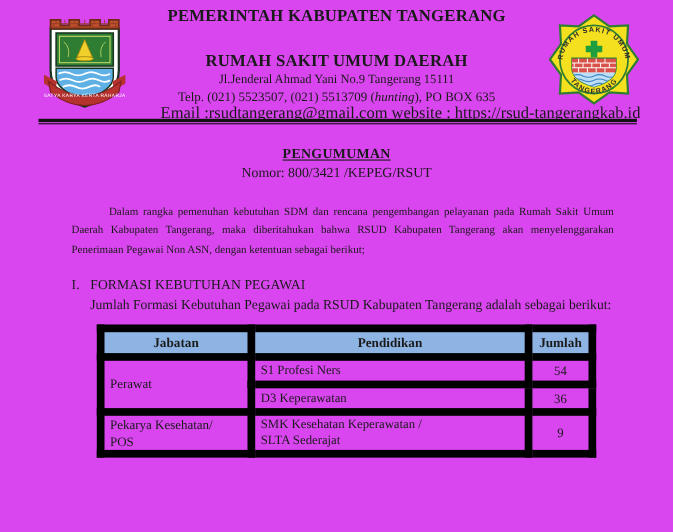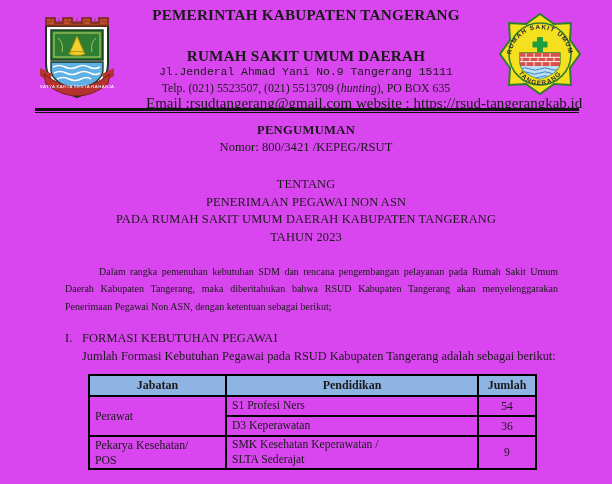--- a/index.html
+++ b/index.html
@@ -59,21 +59,20 @@
     font-weight: bold;
     letter-spacing: 0.2px;
     line-height: 19px;
     white-space: nowrap;
     margin-top: 22px;
   }
   .addr1 {
     font-size: 11.4px;
     line-height: 15px;
     white-space: nowrap;
-    font-family: Liberation Mono, monospace;
   }
   .addr2 {
     font-size: 11.8px;
     line-height: 16px;
     white-space: nowrap;
   }
   .addr2 em { font-style: italic; }
   .addr3 {
     font-size: 15px;
     line-height: 14px;
@@ -105,22 +104,23 @@
     width: 612px;
     padding: 0 34px;
     box-sizing: border-box;
   }
 
   .t-center { text-align: center; }
 
   .title-pengumuman {
     font-size: 12.6px;
     font-weight: bold;
+    text-decoration: underline;
     letter-spacing: 0.3px;
-    margin-top: 4px;
+    margin-top: 14px;
     line-height: 16px;
     text-align: center;
   }
   .nomor {
     font-size: 12.6px;
     line-height: 19px;
     margin-top: 0;
   }
   .tentang-block {
     margin-top: 19px;
@@ -167,21 +167,21 @@
     padding-left: 54px;
   }
   table.formasi {
     border-collapse: collapse;
     width: 447px;
     table-layout: fixed;
     font-size: 11.6px;
   }
   table.formasi th,
   table.formasi td {
-    border: 2px solid #000000;
+    border: 7px solid #000000;
     padding: 1px 5px;
     vertical-align: middle;
   }
   table.formasi thead th {
     background: #8eb4e3;
     text-align: center;
     font-weight: bold;
     font-size: 12px;
     height: 17px;
     padding: 1px 4px;
@@ -338,26 +338,20 @@
   <div class="rule-wrap">
     <div class="rule-thick"></div>
     <div class="rule-thin"></div>
   </div>
 
   <div class="content">
 
     <div class="t-center title-pengumuman">PENGUMUMAN</div>
     <div class="t-center nomor">Nomor: 800/3421 /KEPEG/RSUT</div>
 
-    <div class="t-center tentang-block">
-      <div>TENTANG</div>
-      <div>PENERIMAAN PEGAWAI NON ASN</div>
-      <div>PADA RUMAH SAKIT UMUM DAERAH KABUPATEN TANGERANG</div>
-      <div>TAHUN 2023</div>
-    </div>
 
     <div class="para">Dalam rangka pemenuhan kebutuhan SDM dan rencana pengembangan pelayanan pada Rumah Sakit Umum Daerah Kabupaten Tangerang, maka diberitahukan bahwa RSUD Kabupaten Tangerang akan menyelenggarakan Penerimaan Pegawai Non ASN, dengan ketentuan sebagai berikut;</div>
 
     <div class="section">
       <div class="section-head">
         <span class="section-num">I.</span>
         <span>FORMASI KEBUTUHAN PEGAWAI</span>
       </div>
       <div class="section-body">Jumlah Formasi  Kebutuhan Pegawai pada RSUD Kabupaten Tangerang adalah sebagai berikut:</div>
     </div>

